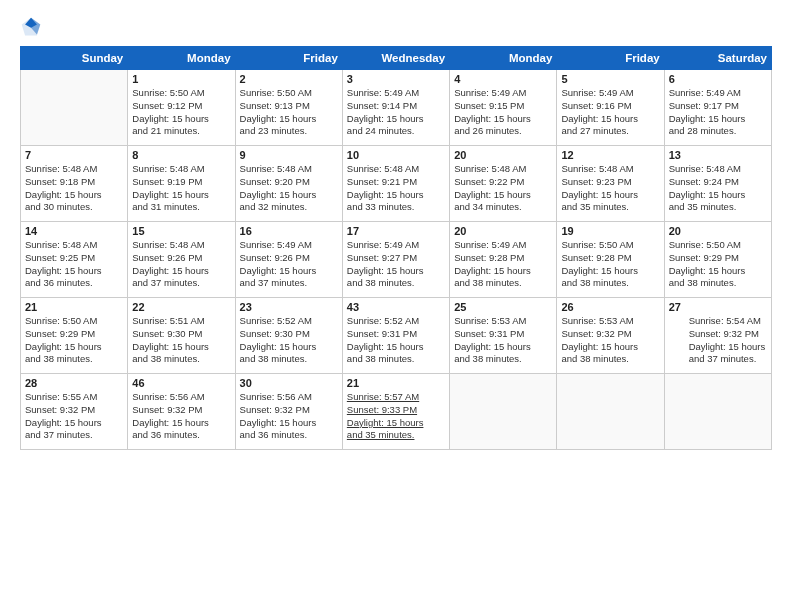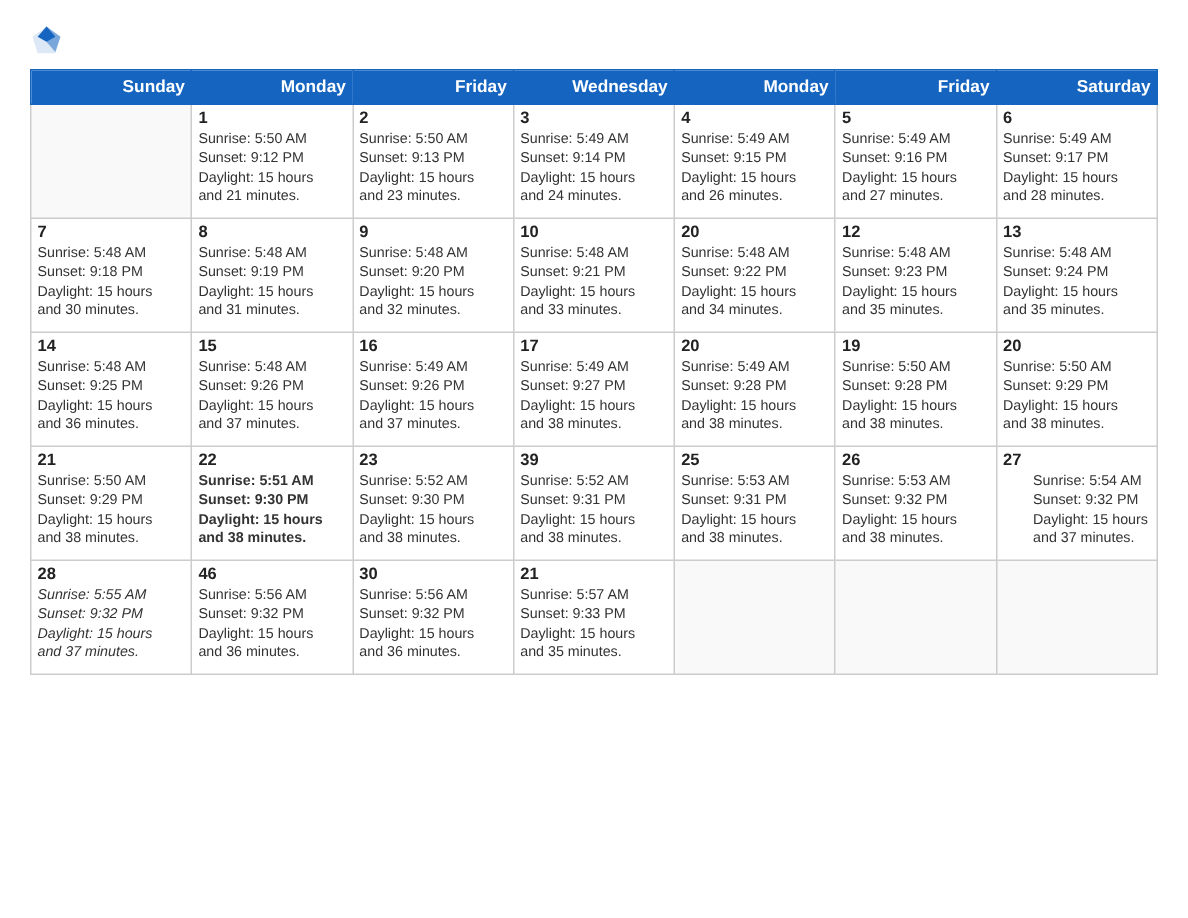--- a/index.html
+++ b/index.html
@@ -274,34 +274,34 @@
         <tr>
           <td>
             <div class="day-num">21</div>
             <div class="day-info" style="white-space: pre-line;">Sunrise: 5:50 AM
 Sunset: 9:29 PM
 Daylight: 15 hours
 and 38 minutes.</div>
           </td>
           <td>
             <div class="day-num">22</div>
-            <div class="day-info" style="white-space: pre-line; font-weight: bold;">Sunrise: 5:51 AM
+            <div class="day-info" style="white-space: pre-line;">Sunrise: 5:51 AM
 Sunset: 9:30 PM
 Daylight: 15 hours
 and 38 minutes.</div>
           </td>
           <td>
             <div class="day-num">23</div>
             <div class="day-info" style="white-space: pre-line;">Sunrise: 5:52 AM
 Sunset: 9:30 PM
 Daylight: 15 hours
 and 38 minutes.</div>
           </td>
           <td>
-            <div class="day-num">39</div>
+            <div class="day-num">43</div>
             <div class="day-info" style="white-space: pre-line;">Sunrise: 5:52 AM
 Sunset: 9:31 PM
 Daylight: 15 hours
 and 38 minutes.</div>
           </td>
           <td>
             <div class="day-num">25</div>
             <div class="day-info" style="white-space: pre-line;">Sunrise: 5:53 AM
 Sunset: 9:31 PM
 Daylight: 15 hours
@@ -318,42 +318,42 @@
             <div class="day-num">27</div>
             <div class="day-info" style="white-space: pre-line; margin-left: 20px;">Sunrise: 5:54 AM
 Sunset: 9:32 PM
 Daylight: 15 hours
 and 37 minutes.</div>
           </td>
         </tr>
         <tr>
           <td>
             <div class="day-num">28</div>
-            <div class="day-info" style="white-space: pre-line; font-style: italic;">Sunrise: 5:55 AM
+            <div class="day-info" style="white-space: pre-line;">Sunrise: 5:55 AM
 Sunset: 9:32 PM
 Daylight: 15 hours
 and 37 minutes.</div>
           </td>
           <td>
             <div class="day-num">46</div>
             <div class="day-info" style="white-space: pre-line;">Sunrise: 5:56 AM
 Sunset: 9:32 PM
 Daylight: 15 hours
 and 36 minutes.</div>
           </td>
           <td>
             <div class="day-num">30</div>
             <div class="day-info" style="white-space: pre-line;">Sunrise: 5:56 AM
 Sunset: 9:32 PM
 Daylight: 15 hours
 and 36 minutes.</div>
           </td>
           <td>
             <div class="day-num">21</div>
-            <div class="day-info" style="white-space: pre-line;">Sunrise: 5:57 AM
+            <div class="day-info" style="white-space: pre-line; text-decoration: underline;">Sunrise: 5:57 AM
 Sunset: 9:33 PM
 Daylight: 15 hours
 and 35 minutes.</div>
           </td>
           <td class="empty"></td>
           <td class="empty"></td>
           <td class="empty"></td>
         </tr>
       </tbody>
   </table>

